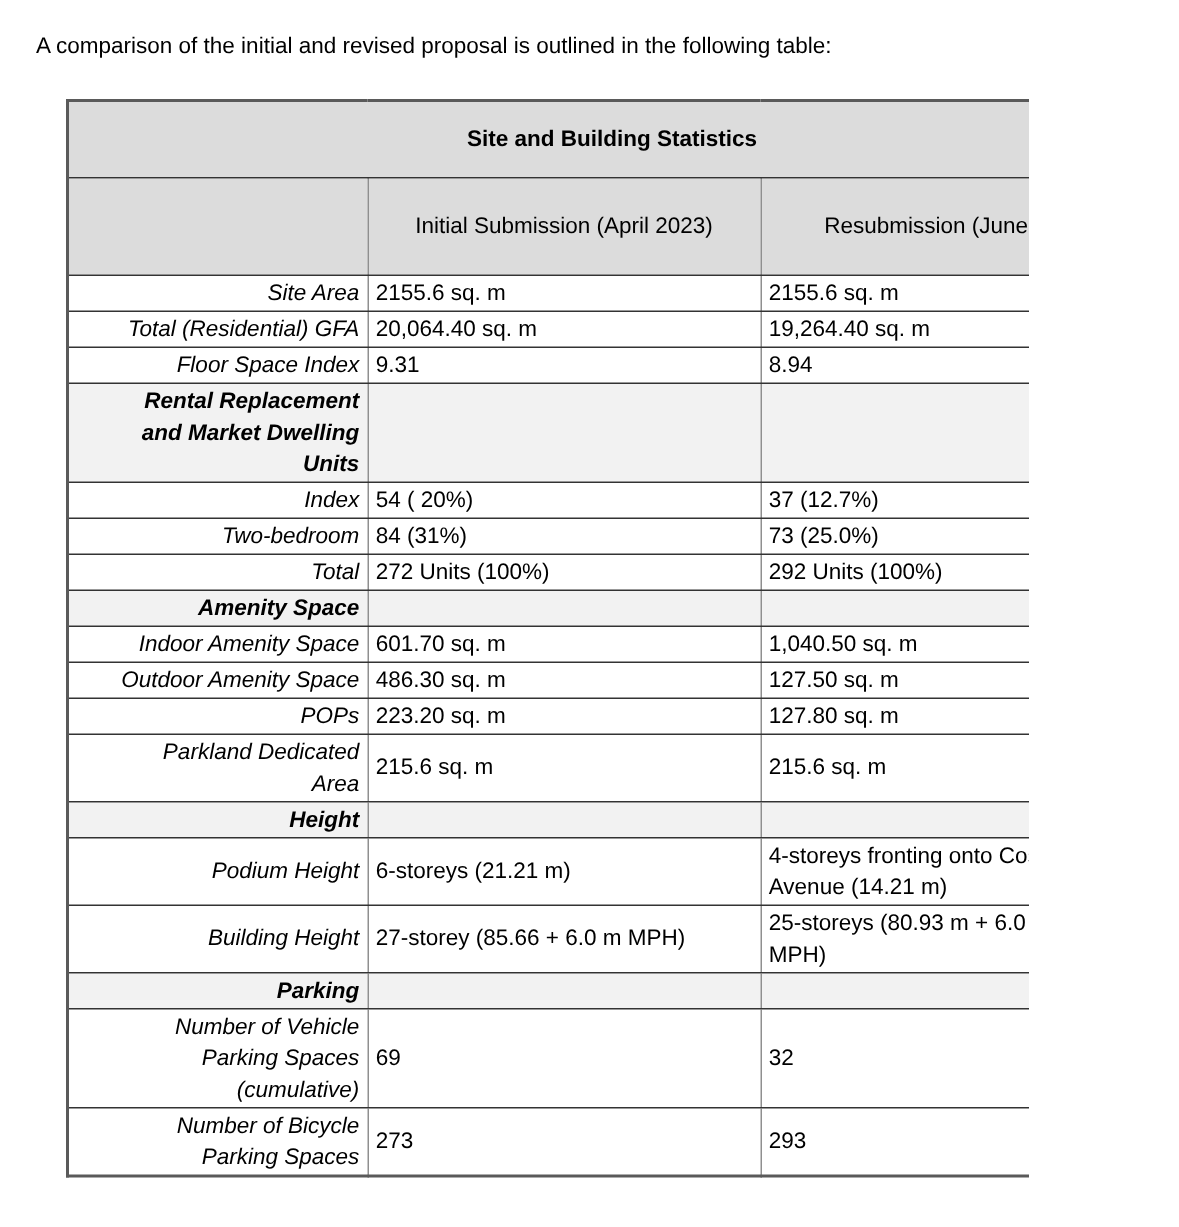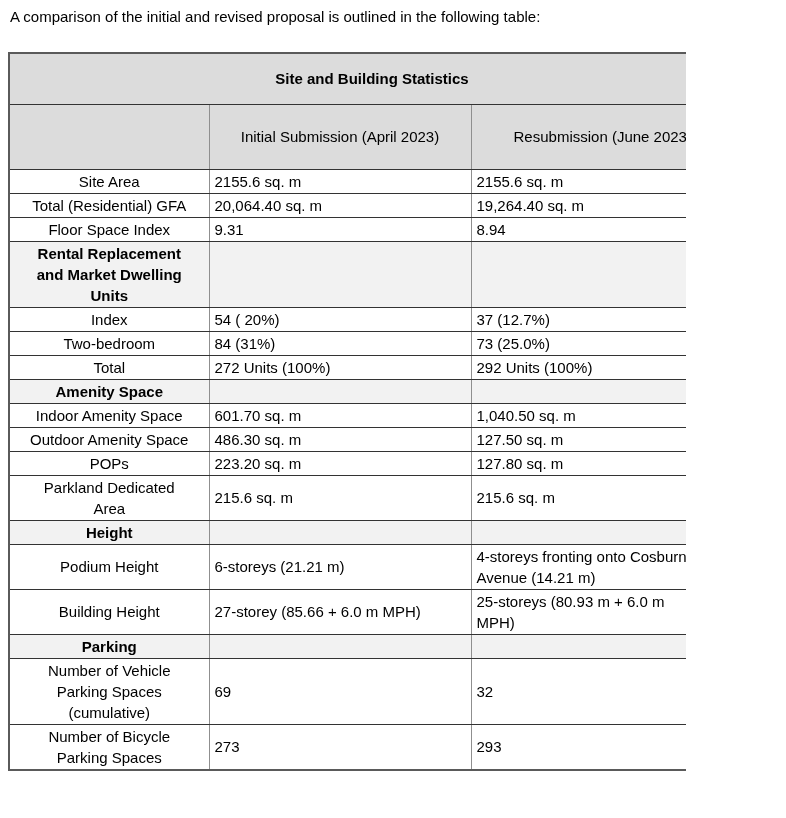--- a/index.html
+++ b/index.html
@@ -6,32 +6,33 @@
   html, body {
     margin: 0;
     padding: 0;
     background: #ffffff;
     font-family: "Liberation Sans", "DejaVu Sans", sans-serif;
     color: #000000;
   }
   .page {
     width: 686px;
     height: 818px;
-    padding: 8px;
+    padding: 22px;
     overflow: hidden;
   }
   .intro {
     font-size: 15px;
     line-height: 18px;
     margin: 0 0 26px 2px;
   }
   table.stats {
     border-collapse: collapse;
     table-layout: fixed;
     width: 726px;
+    margin-left: 22px;
     font-size: 15px;
     border: 2px solid var(--border-outer, #5a5a5a);
   }
   col.c1 { width: 200px; }
   col.c2 { width: 262px; }
   col.c3 { width: 264px; }
   th, td {
     border-top: 1px solid var(--border-h, #333333);
     border-bottom: 1px solid var(--border-h, #333333);
     border-left: 1px solid var(--border-v, #8f8f8f);
@@ -47,21 +48,21 @@
     height: 51px;
     text-align: center;
     font-weight: bold;
   }
   th.col-head {
     background: var(--header-bg, #dcdcdc);
     height: 65px;
     text-align: center;
     font-weight: normal;
   }
-  td.label { text-align: center; }
+  td.label { text-align: right; font-style: italic; }
   td.value { text-align: left; }
   tr.section td {
     background: var(--section-bg, #f2f2f2);
     font-weight: bold;
   }
 </style>
 </head>
 <body>
 
 <div class="page">

